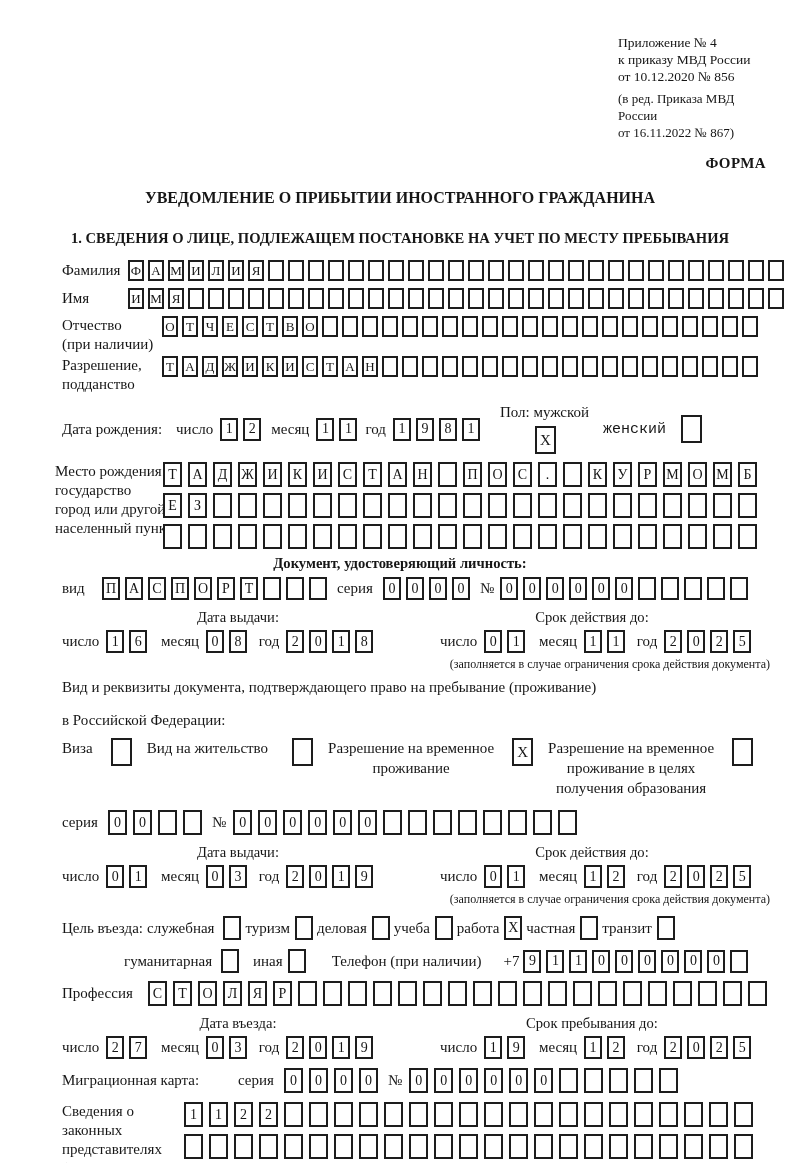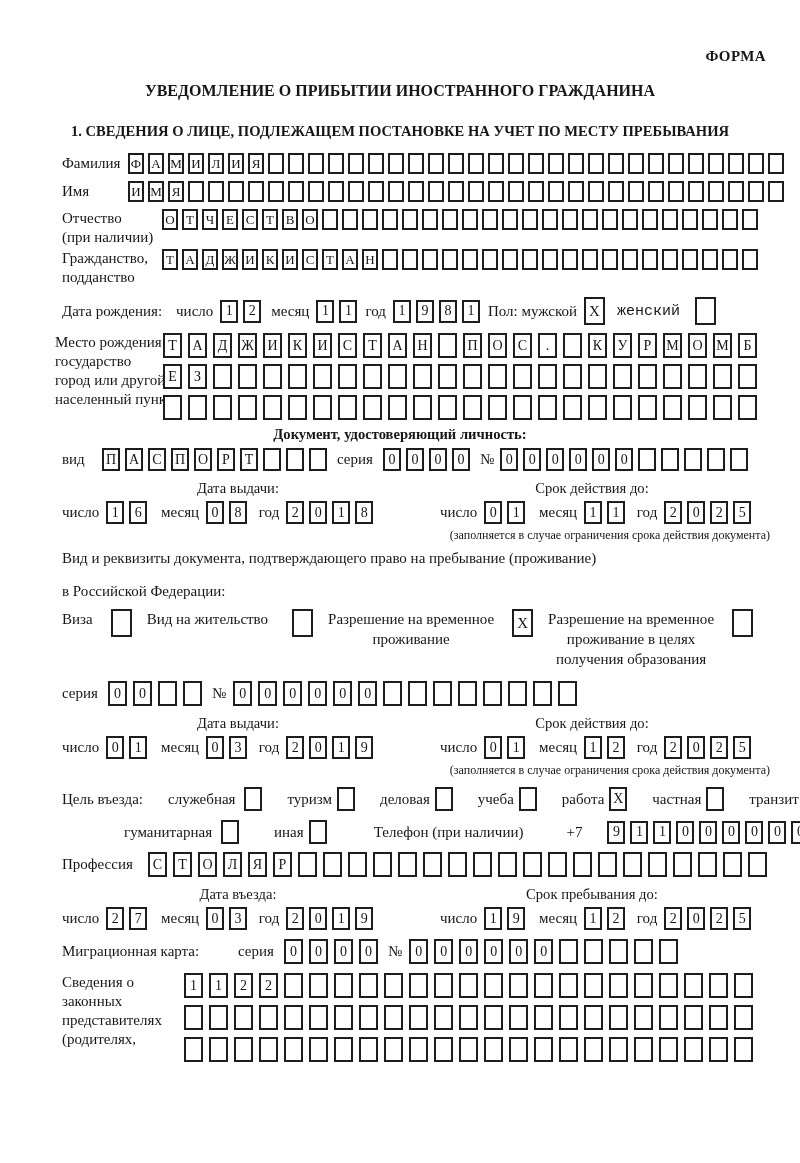--- a/index.html
+++ b/index.html
@@ -34,32 +34,41 @@
   .dg .t{margin-right:2px;}
   .dates{display:flex;margin-top:8px;align-items:center;}
   .half1{width:352px;flex-shrink:0;}
   .half2{flex:1;}
   .dh{text-align:center;font-size:14.6px;margin-top:9px;}
   .dhwrap{display:flex;}
   .note-r{text-align:right;font-size:12px;margin-top:4px;}
   .opts{display:flex;gap:15px;margin-top:9px;align-items:flex-start;}
   .opt{display:flex;gap:18px;align-items:flex-start;}
   .olbl{text-align:center;line-height:20px;}
-  .prow{display:flex;align-items:center;gap:25px;margin-top:9px;white-space:nowrap;}
+  .prow{display:flex;align-items:center;gap:4px;margin-top:9px;white-space:nowrap;}
   .rep{display:flex;margin-top:9px;}
   .rep-lbl{width:112px;flex-shrink:0;line-height:19px;}
   .col{display:flex;flex-direction:column;gap:6px;}
   .gap6{gap:6px;}
   .ml{margin-left:10px;}
 </style>
 </head>
 <body>
 
 <div class="page">
 
+  <div class="annex">
+    <div>Приложение № 4</div>
+    <div>к приказу МВД России</div>
+    <div>от 10.12.2020 № 856</div>
+    <div class="annex-note">
+      <div>(в ред. Приказа МВД России</div>
+      <div>от 16.11.2022 № 867)</div>
+    </div>
+  </div>
   <div class="forma">ФОРМА</div>
 
   <div class="cfull">
     <div class="title">
       <div>УВЕДОМЛЕНИЕ О ПРИБЫТИИ ИНОСТРАННОГО ГРАЖДАНИНА</div>
     </div>
     <div class="sec-heading">1. СВЕДЕНИЯ О ЛИЦЕ, ПОДЛЕЖАЩЕМ ПОСТАНОВКЕ НА УЧЕТ ПО МЕСТУ ПРЕБЫВАНИЯ</div>
   </div>
 
   <div class="row" style="margin-top:13px;">
@@ -174,21 +183,21 @@
         <span class="box"></span>
         <span class="box"></span>
         <span class="box"></span>
         <span class="box"></span>
         <span class="box"></span>
       </span>
   </div>
 
   <div class="row" style="margin-top:2px;">
     <span class="lbl lbl2" style="width:100px;">
-      <div>Гражданство,</div>
+      <div>Разрешение,</div>
       <div>подданство</div>
     </span>
     <span class="boxes sz-s">
         <span class="box">Т</span>
         <span class="box">А</span>
         <span class="box">Д</span>
         <span class="box">Ж</span>
         <span class="box">И</span>
         <span class="box">К</span>
         <span class="box">И</span>
@@ -236,21 +245,21 @@
     </span>
     <span class="dg" style="margin-left:8px;">
       <span class="t">год</span>
       <span class="boxes sz-m">
           <span class="box">1</span>
           <span class="box">9</span>
           <span class="box">8</span>
           <span class="box">1</span>
         </span>
     </span>
-    <span class="dg" style="margin-left:8px;">
+    <span class="dg" style="margin-left:20px;flex-direction:column;">
       <span class="t">Пол: мужской</span>
       <span class="boxes sz-c">
           <span class="box">X</span>
         </span>
     </span>
     <span class="dg" style="margin-left:12px;font-family:Liberation Mono, monospace;">
       <span class="t">женский</span>
       <span class="boxes sz-c" style="margin-left:8px;">
           <span class="box"></span>
         </span>

